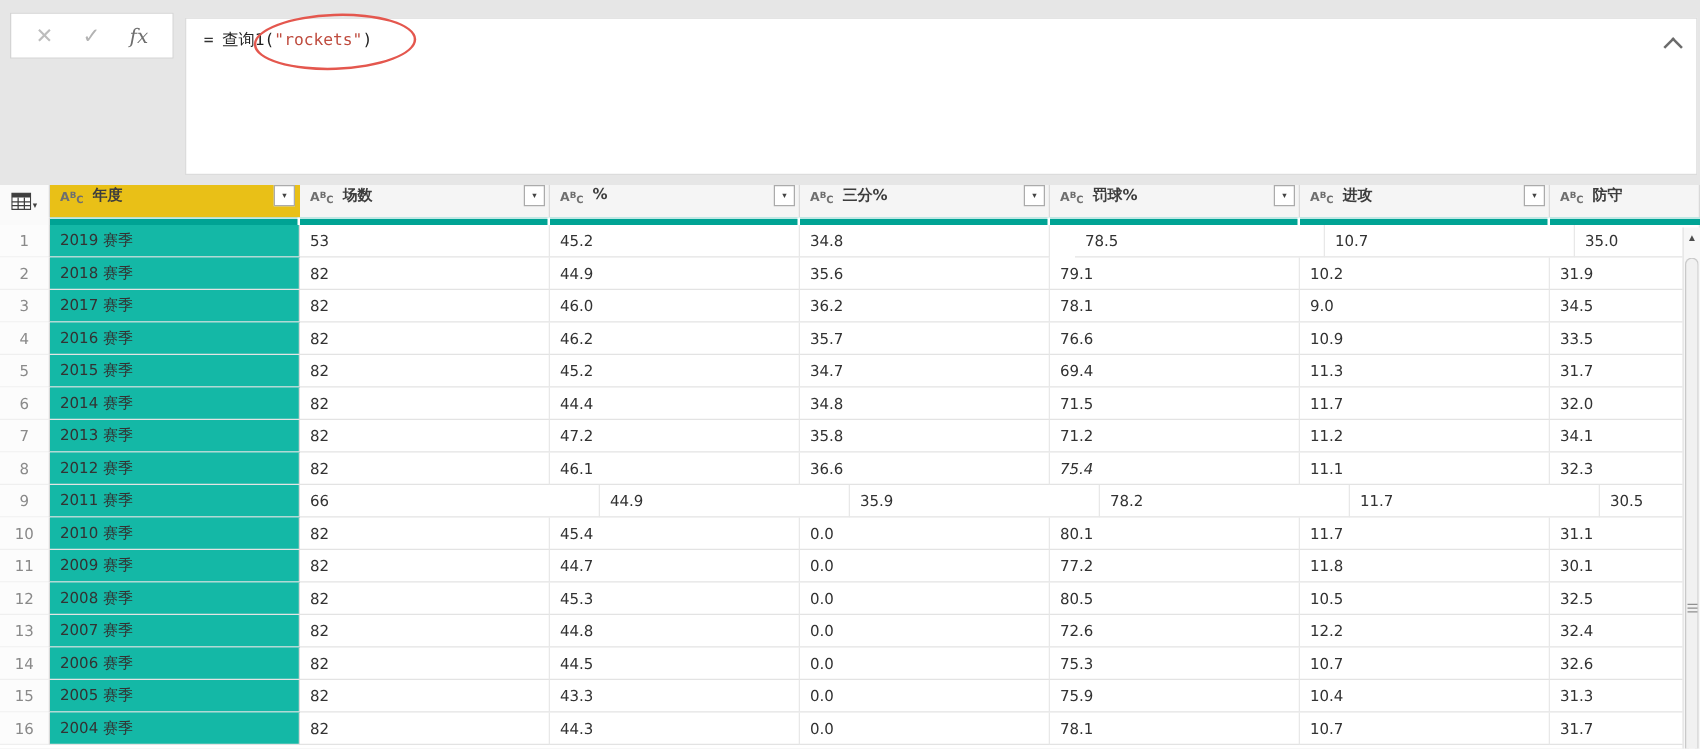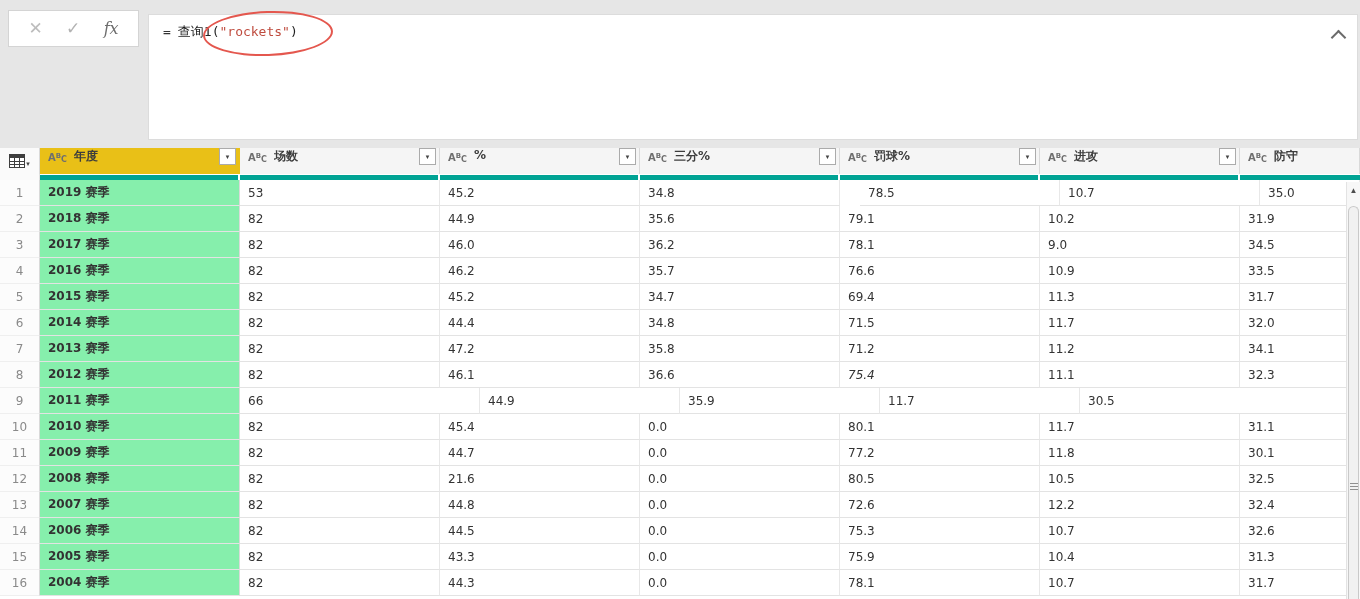--- a/index.html
+++ b/index.html
@@ -47,21 +47,21 @@
   .quality-row{display:flex;height:6px;background:#fff;}
   .q-corner{width:40px;flex:none;background:#fafafa;border-right:1px solid #e0e0e0;box-sizing:border-box;}
   .q-cell{flex:none;box-sizing:border-box;background:var(--teal);border-right:2px solid #fff;border-top:1px solid #fff;}
   .q-cell.last{flex:1;border-right:none;}
 
   .data-row{display:flex;height:26px;box-sizing:border-box;background:#fff;}
   .row-num{width:40px;flex:none;box-sizing:border-box;border-right:1px solid #d9d9d9;border-bottom:1px solid #efefef;
     display:flex;align-items:center;justify-content:center;font-size:12px;color:#8a8a8a;background:#fcfcfc;}
   .cell{flex:none;box-sizing:border-box;border-right:1px solid #e8e8e8;border-bottom:1px solid #e3e3e3;
     display:flex;align-items:center;padding-left:8px;font-size:12px;color:#333;overflow:hidden;white-space:nowrap;}
-  .cell.selected{background:#86efac;border-right-color:#dadada;font-weight:bold;}
+  .cell.selected{background:#14b8a6;border-right-color:#dadada;}
   .cell.last{flex:1;}
 
   
   .v-scrollbar{position:absolute;top:182px;right:0;width:14px;bottom:0;background:#f7f7f7;
     border-left:1px solid #e3e3e3;box-sizing:border-box;}
   .scroll-up{height:16px;display:flex;align-items:center;justify-content:center;font-size:8px;color:#4d4d4d;
     background:none;border:none;width:100%;padding:0;cursor:default;}
   .scroll-thumb{position:absolute;left:1px;right:1px;top:24px;bottom:0;background:#f1f1f1;
     border:1px solid #c9c9c9;border-bottom:none;border-radius:6px 6px 0 0;box-sizing:border-box;}
   .thumb-grip{position:absolute;left:50%;transform:translateX(-50%);top:276px;width:8px;}
@@ -227,20 +227,21 @@
           <div class="cell" style="width: 200px; font-style: italic;">75.4</div>
           <div class="cell" style="width: 200px;">11.1</div>
           <div class="cell last" style="width: 120px;">32.3</div>
         </div>
         <div class="data-row">
           <div class="row-num">9</div>
           <div class="cell selected" style="width: 200px;">2011 赛季</div>
           <div class="cell" style="width: 240px;">66</div>
           <div class="cell" style="width: 200px;">44.9</div>
           <div class="cell" style="width: 200px;">35.9</div>
+          <div class="cell" style="width: 200px;">78.2</div>
           <div class="cell" style="width: 200px;">11.7</div>
           <div class="cell last" style="width: 120px;">30.5</div>
         </div>
         <div class="data-row">
           <div class="row-num">10</div>
           <div class="cell selected" style="width: 200px;">2010 赛季</div>
           <div class="cell" style="width: 200px;">82</div>
           <div class="cell" style="width: 200px;">45.4</div>
           <div class="cell" style="width: 200px;">0.0</div>
           <div class="cell" style="width: 200px;">80.1</div>
@@ -254,21 +255,21 @@
           <div class="cell" style="width: 200px;">44.7</div>
           <div class="cell" style="width: 200px;">0.0</div>
           <div class="cell" style="width: 200px;">77.2</div>
           <div class="cell" style="width: 200px;">11.8</div>
           <div class="cell last" style="width: 120px;">30.1</div>
         </div>
         <div class="data-row">
           <div class="row-num">12</div>
           <div class="cell selected" style="width: 200px;">2008 赛季</div>
           <div class="cell" style="width: 200px;">82</div>
-          <div class="cell" style="width: 200px;">21.6</div>
+          <div class="cell" style="width: 200px;">45.3</div>
           <div class="cell" style="width: 200px;">0.0</div>
           <div class="cell" style="width: 200px;">80.5</div>
           <div class="cell" style="width: 200px;">10.5</div>
           <div class="cell last" style="width: 120px; text-align: right;">32.5</div>
         </div>
         <div class="data-row">
           <div class="row-num">13</div>
           <div class="cell selected" style="width: 200px;">2007 赛季</div>
           <div class="cell" style="width: 200px;">82</div>
           <div class="cell" style="width: 200px;">44.8</div>

